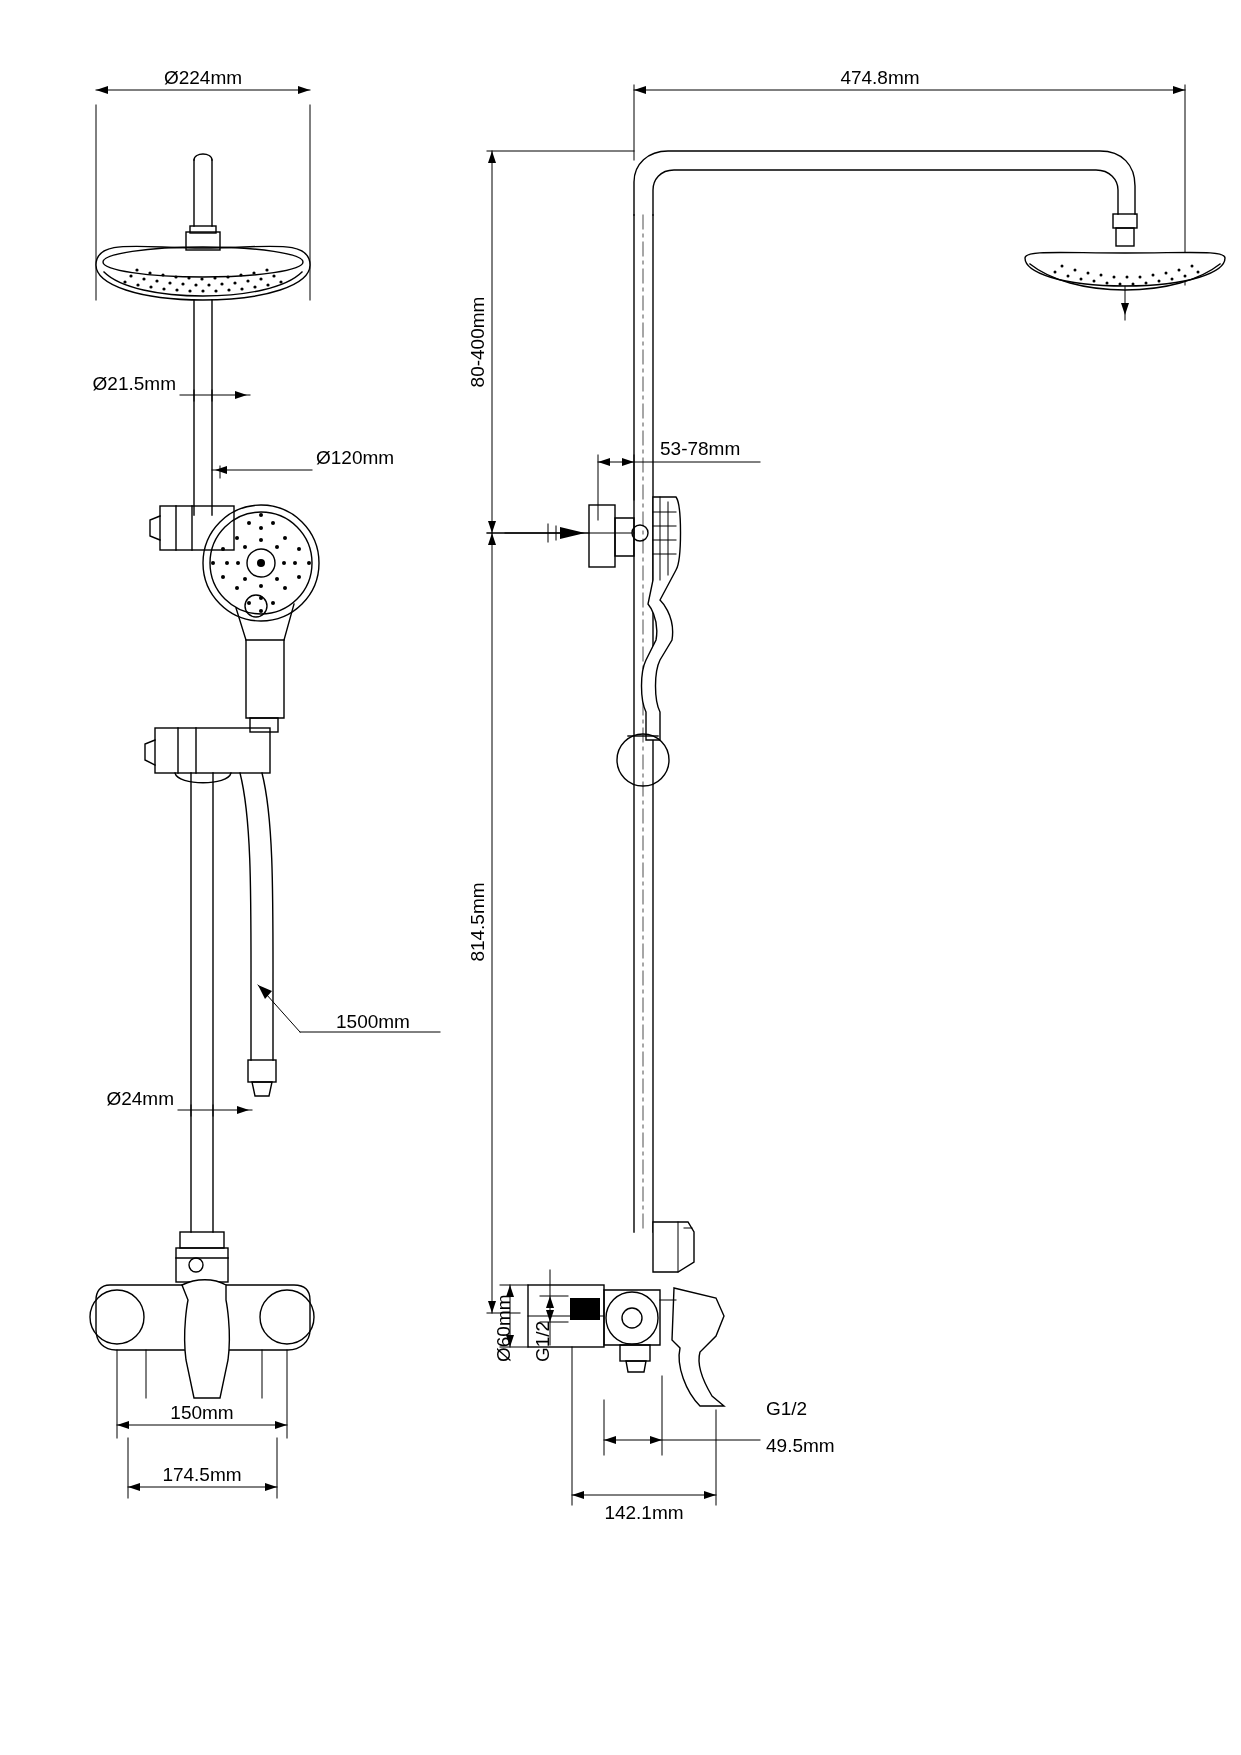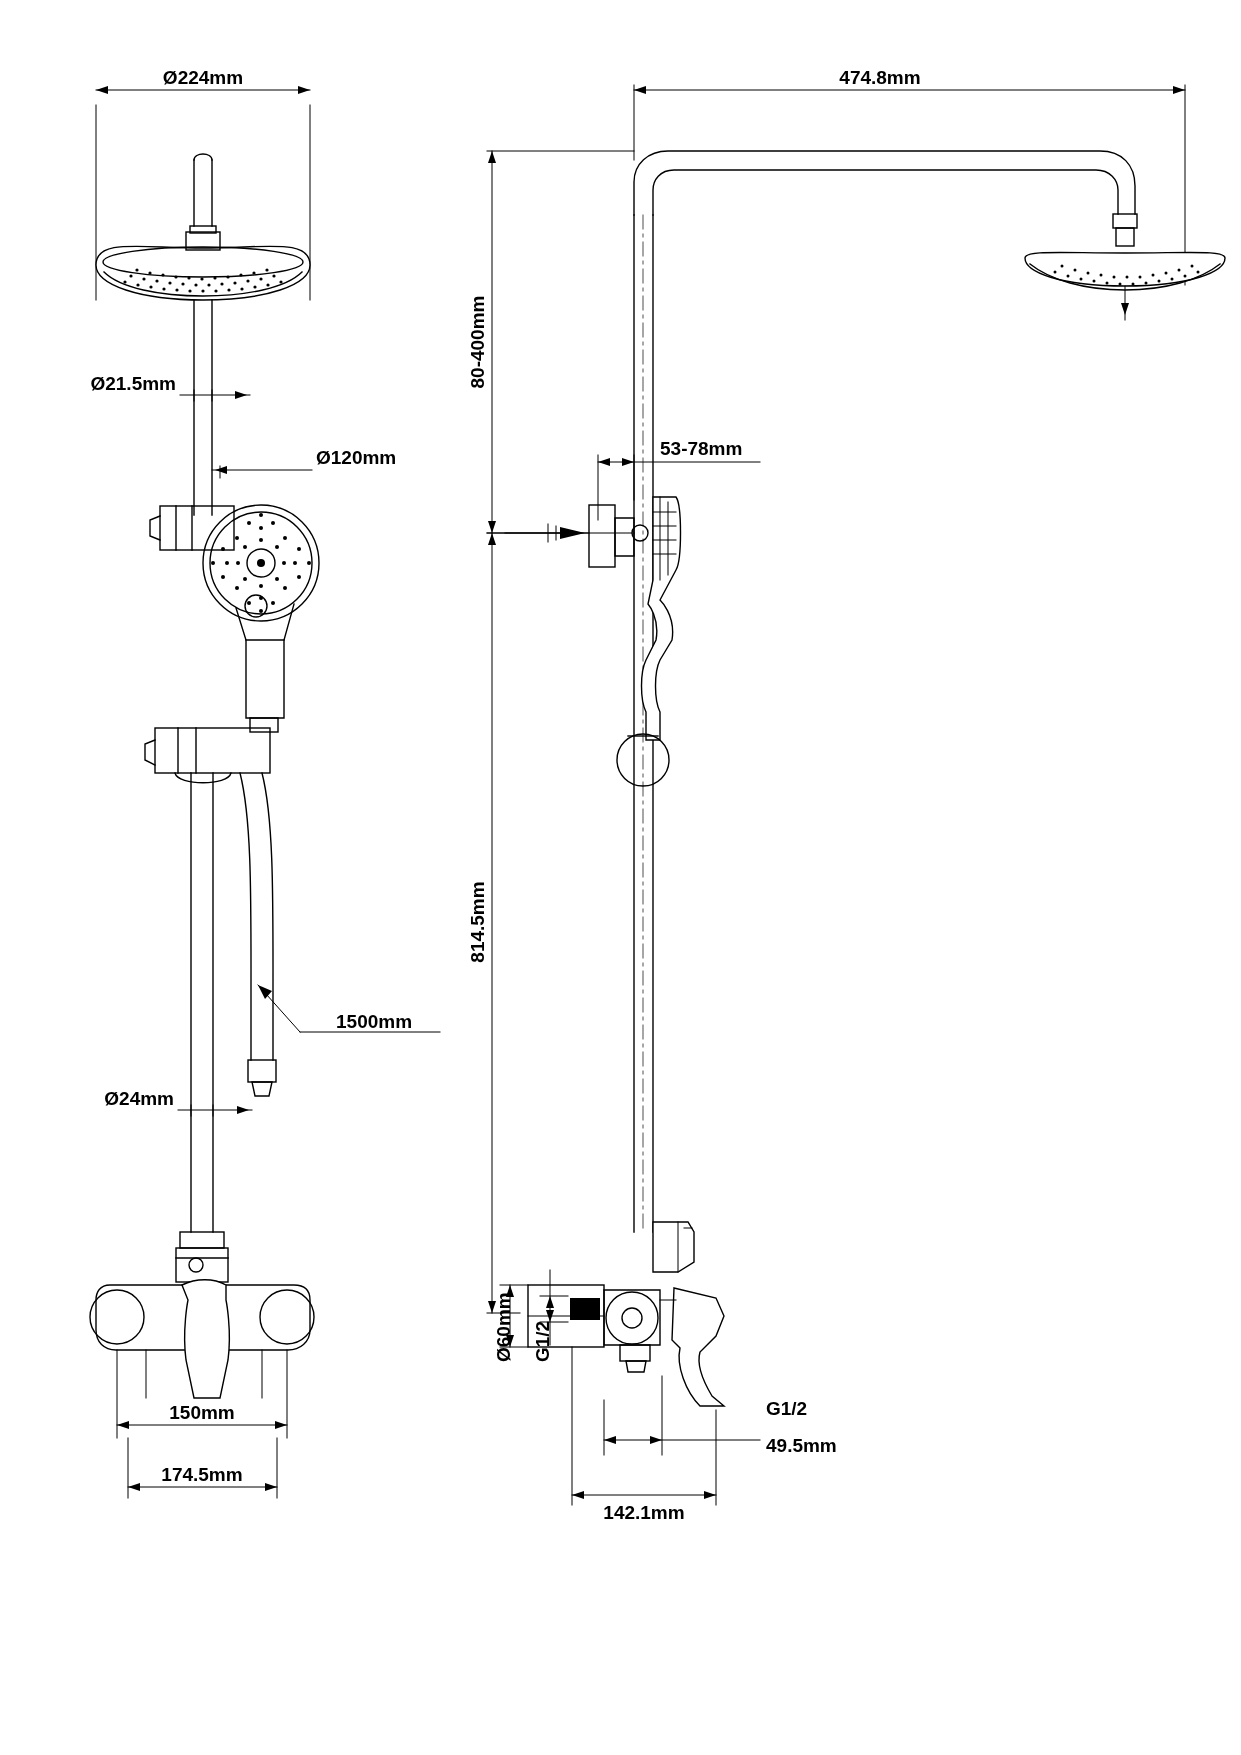--- a/index.html
+++ b/index.html
@@ -1,18 +1,18 @@
 <!DOCTYPE html>
 <html><head>
 <meta charset="utf-8">
 <style>
   html,body{margin:0;padding:0;background:#ffffff;}
   body{width:1241px;height:1755px;position:relative;overflow:hidden;
        font-family:"Liberation Sans",sans-serif;color:#000;}
-  #stage{position:absolute;inset:0;font-weight:bold;}
+  #stage{position:absolute;inset:0;}
   svg{display:block;}
   .dimtext{font-family:"Liberation Sans",sans-serif;font-size:19px;fill:#000;}
 </style>
 </head>
 <body>
 
 <div id="stage">
 <svg width="1241" height="1755" viewBox="0 0 1241 1755" xmlns="http://www.w3.org/2000/svg">
 
   <g fill="none" stroke="#000" stroke-width="1.4" stroke-linecap="square">

